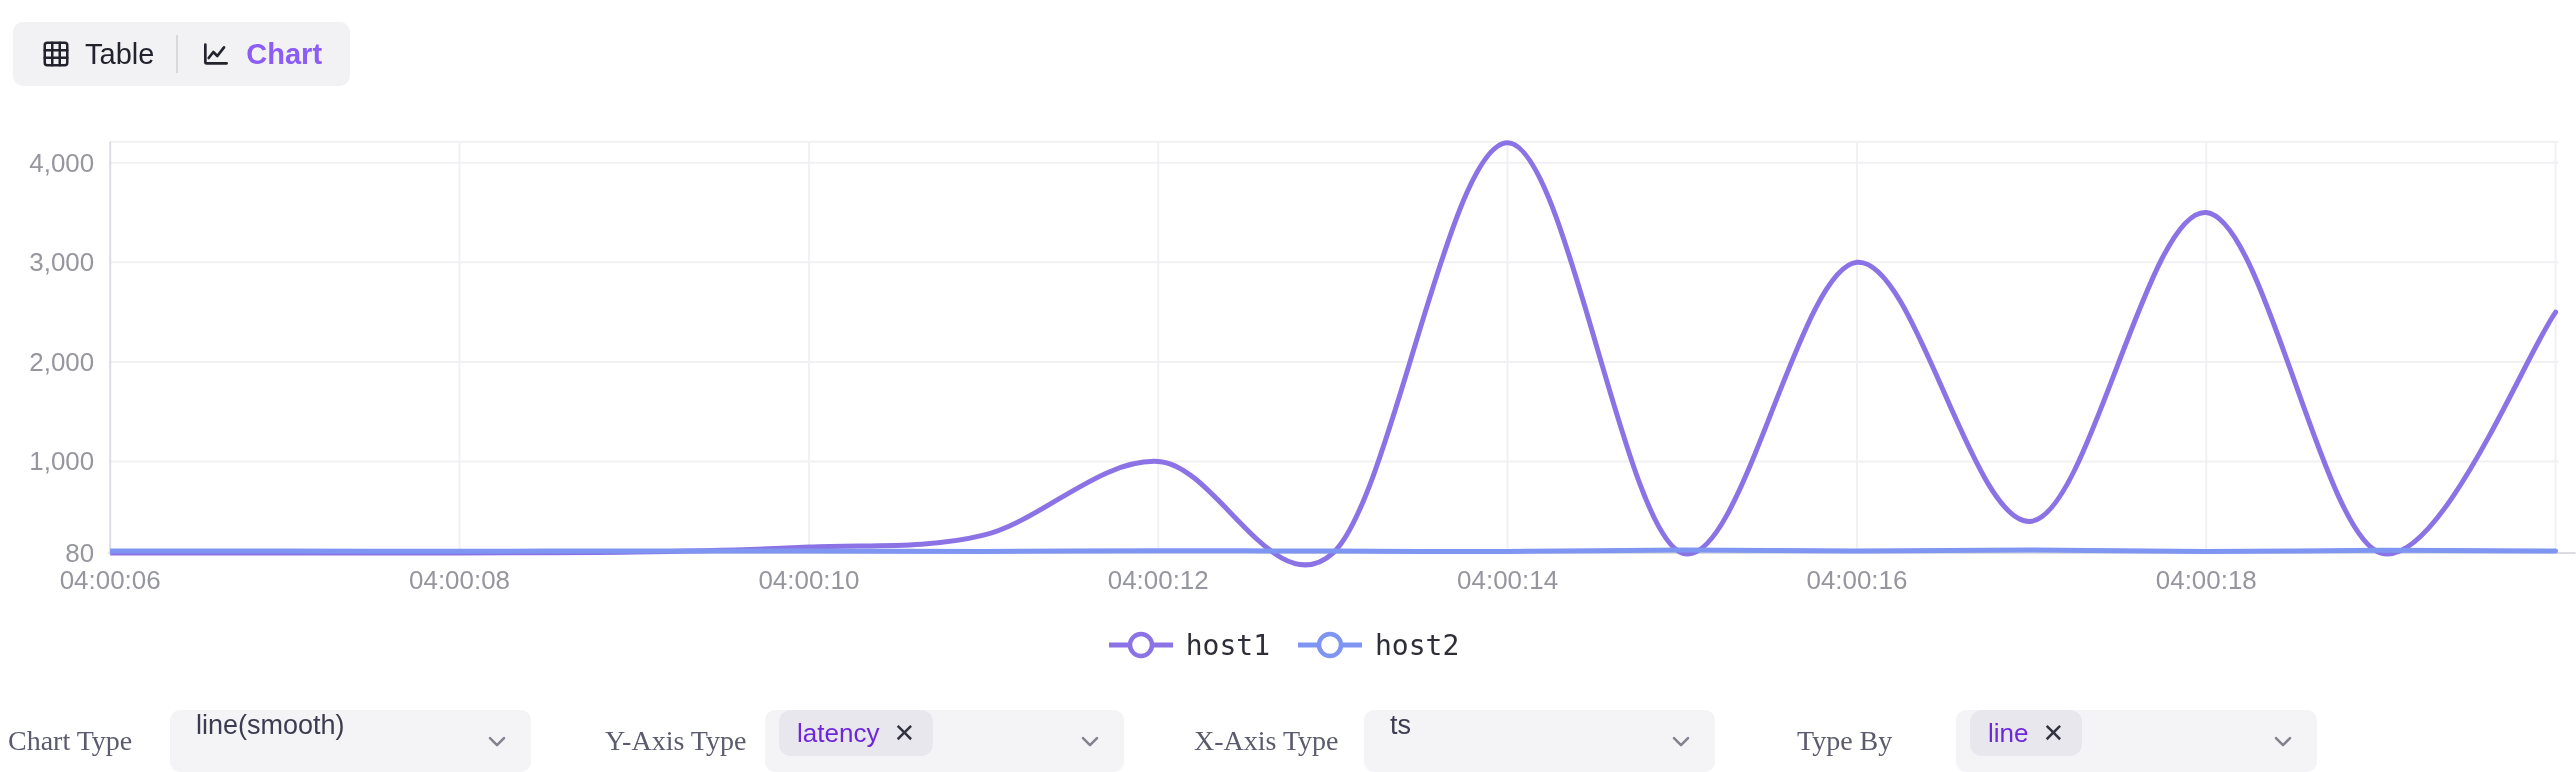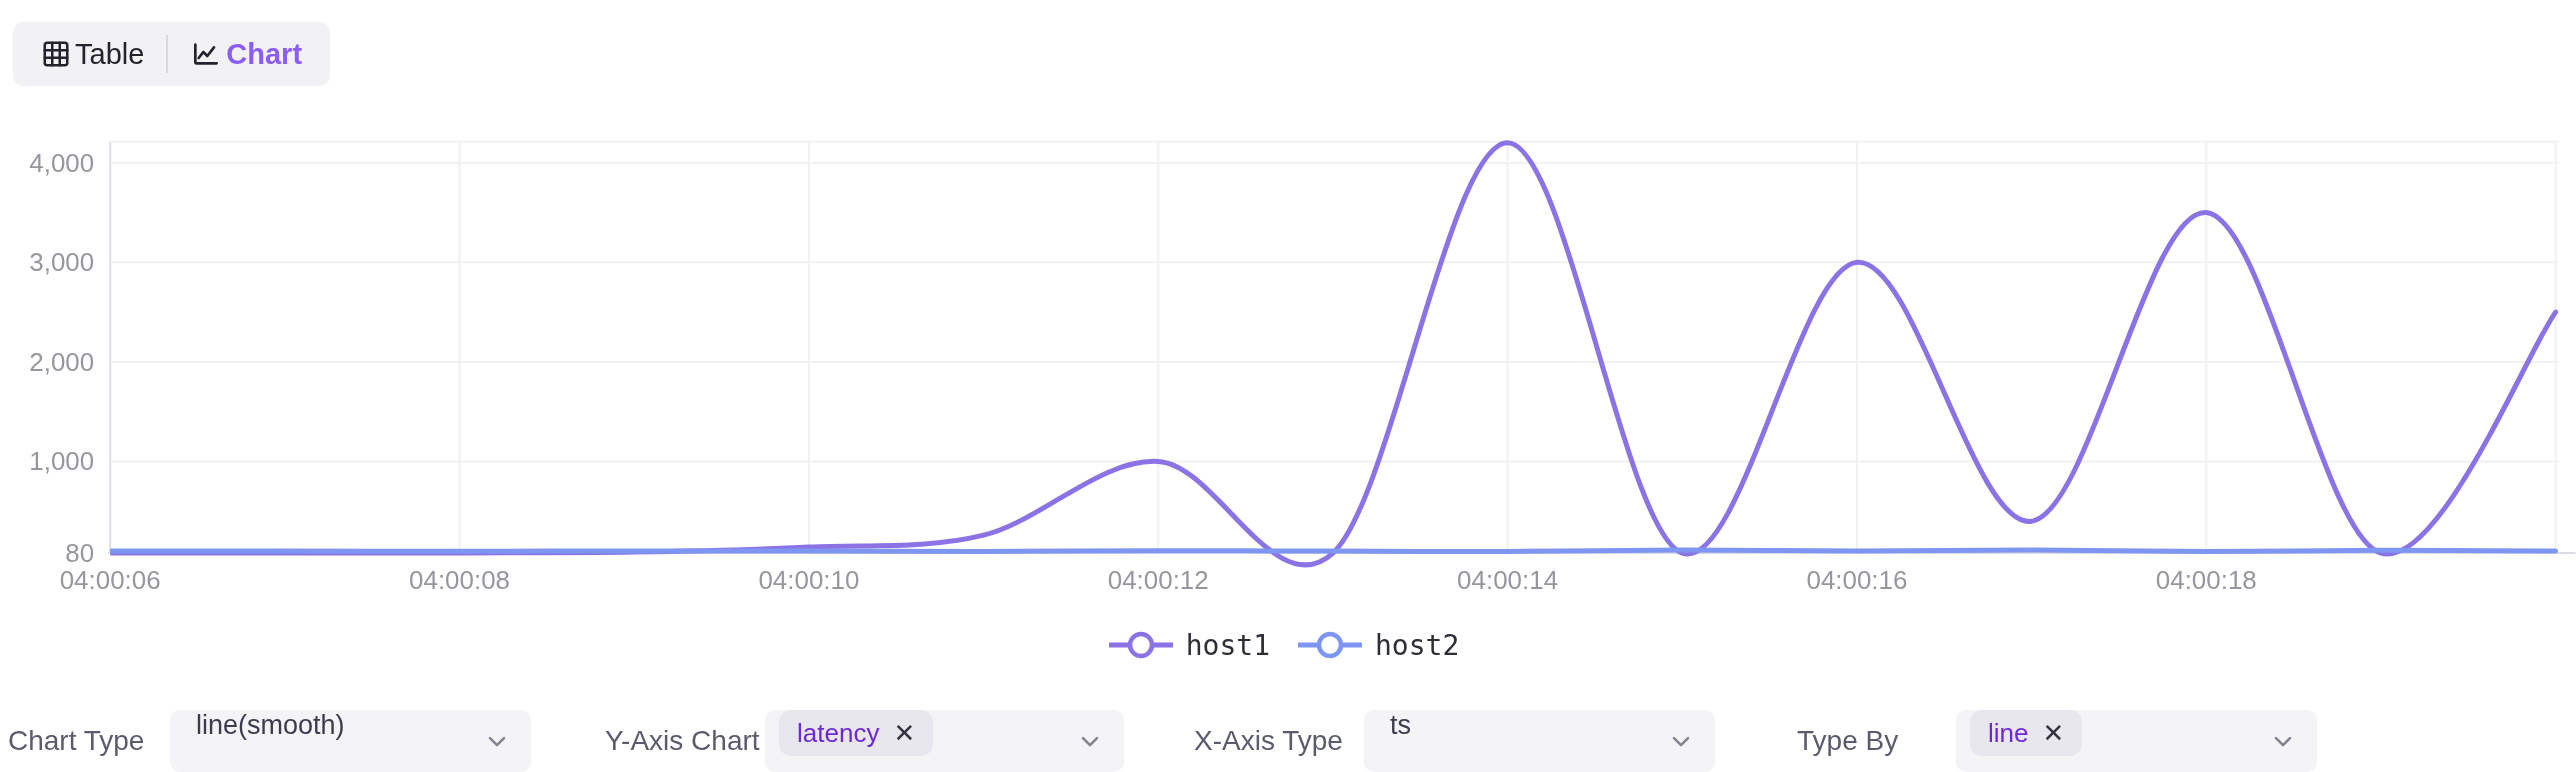--- a/index.html
+++ b/index.html
@@ -7,21 +7,21 @@
     width:2576px;height:773px;position:relative;overflow:hidden;
     background:#ffffff;font-family:"Liberation Sans", sans-serif;
   }
   
   .view-toggle{
     position:absolute;left:13px;top:22px;height:64px;
     background:#f2f1f4;border-radius:10px;
     display:flex;align-items:center;padding:0 6px;
   }
   .toggle-item{
-    display:flex;align-items:center;gap:4px;
+    display:flex;align-items:center;gap:14px;
     padding:0 22px;height:100%;cursor:pointer;
   }
   .toggle-item .t-label{font-size:29px;color:#23232e;}
   .toggle-item.active .t-label{color:#8b5cf6;font-weight:700;}
   .toggle-divider{width:2px;height:38px;background:#d8d8dd;}
   .toggle-item svg{display:block;}
   
   #chart-svg{position:absolute;left:0;top:60px;}
   .y-tick-label,.x-tick-label{
     font-family:"Liberation Sans",sans-serif;font-size:26px;fill:#96969f;
@@ -31,21 +31,21 @@
     position:absolute;left:0;right:16px;top:629px;height:32px;
     display:flex;justify-content:center;align-items:center;gap:28px;padding-left:8px;
   }
   .legend-item{display:flex;align-items:center;gap:13px;cursor:pointer;}
   .legend-item .l-label{
     font-family:"DejaVu Sans Mono",monospace;font-size:28px;color:#2e2e38;
   }
   
   .ctl-label{
     position:absolute;top:710px;height:62px;line-height:62px;
-    font-size:28px;color:#5b5b6e;white-space:nowrap;
+    font-size:28px;color:#5b5b6e;white-space:nowrap;font-family:Liberation Serif, serif;
   }
   .select-box{
     position:absolute;top:710px;height:62px;
     background:#f4f3f6;border-radius:10px;
     display:flex;align-items:flex-start;cursor:pointer;box-sizing:border-box;
   }
   .select-value{font-size:27px;color:#3c3c50;margin-left:26px;}
   .tag-pill{
     margin-left:14px;height:46px;background:#e9e7ee;border-radius:12px;
     display:flex;align-items:center;gap:14px;padding:0 18px;
@@ -132,21 +132,21 @@
   </div>
 
 <div id="controls">
     <div class="ctl-label" style="left: 8px;">Chart Type</div>
     <div class="select-box" style="left: 170px; width: 361px;">
       <span class="select-value">line(smooth)</span>
       <svg class="select-chevron" width="28" height="28" viewBox="0 0 24 24">
         <polyline points="6,9.5 12,15.5 18,9.5" fill="none" stroke="#83838f" stroke-width="2.2" stroke-linecap="round" stroke-linejoin="round"></polyline>
       </svg>
     </div>
-    <div class="ctl-label" style="left: 605px;">Y-Axis Chart</div>
+    <div class="ctl-label" style="left: 605px;">Y-Axis Type</div>
     <div class="select-box" style="left: 765px; width: 359px;">
       <span class="tag-pill">
         <span class="tag-label">latency</span>
         <span class="tag-close">✕</span>
       </span>
       <svg class="select-chevron" width="28" height="28" viewBox="0 0 24 24">
         <polyline points="6,9.5 12,15.5 18,9.5" fill="none" stroke="#83838f" stroke-width="2.2" stroke-linecap="round" stroke-linejoin="round"></polyline>
       </svg>
     </div>
     <div class="ctl-label" style="left: 1180px; margin-left: 14px;">X-Axis Type</div>

